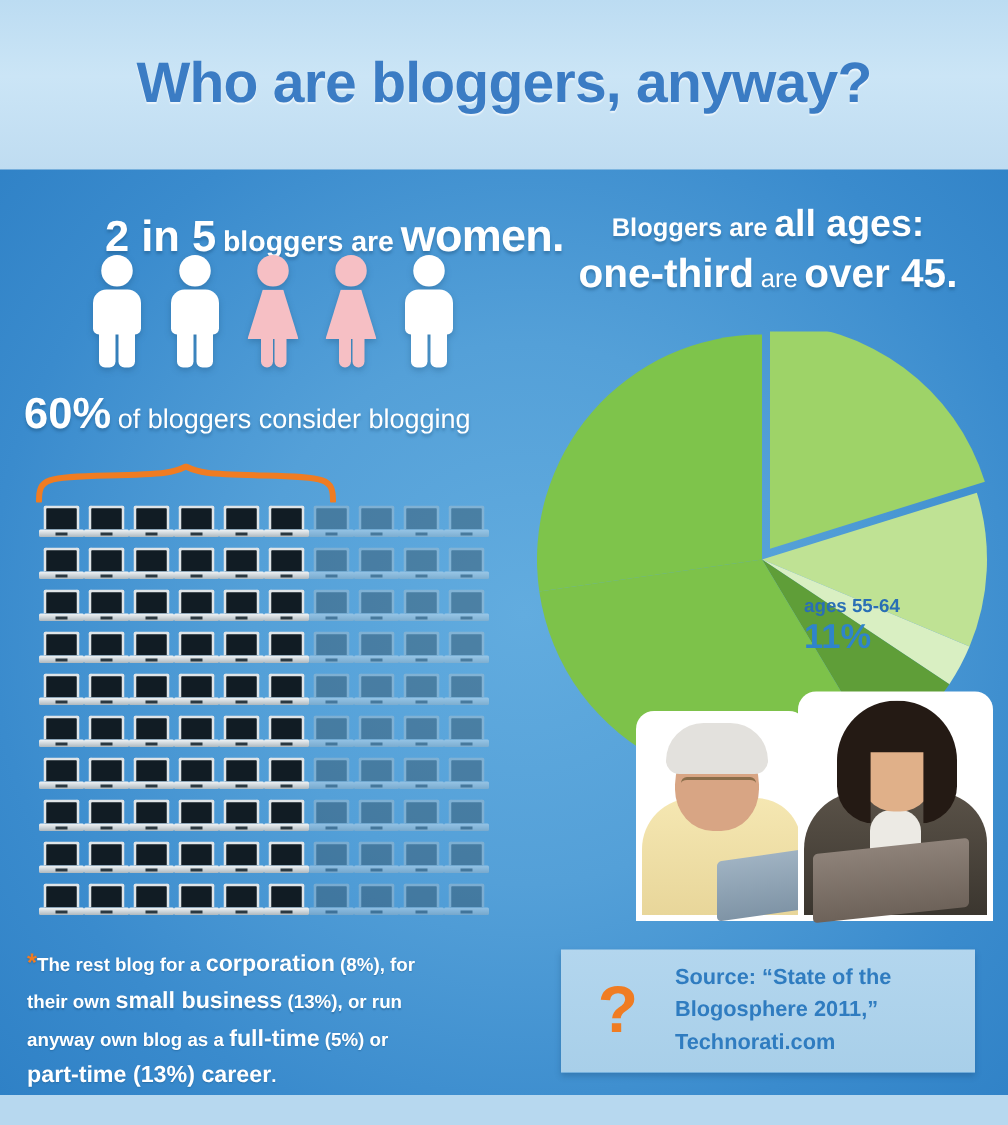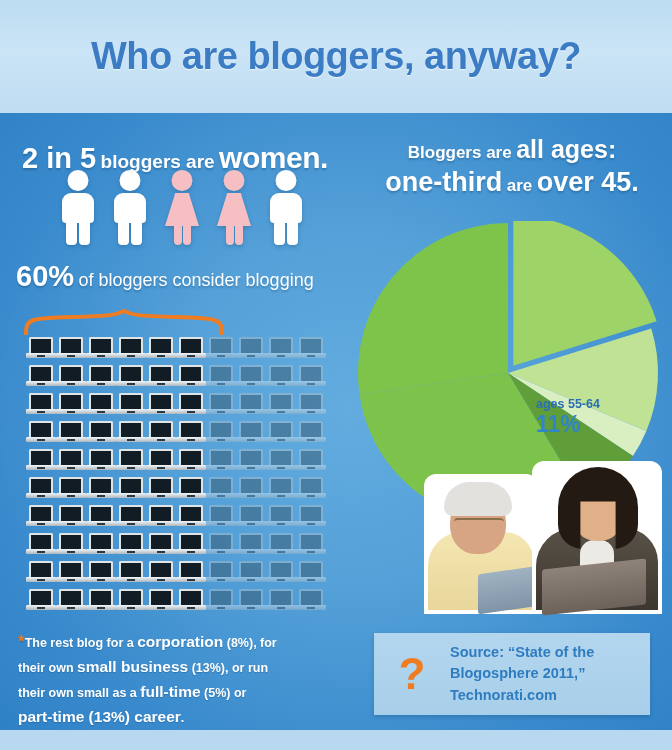--- a/index.html
+++ b/index.html
@@ -40,21 +40,21 @@
 
   
   #left-col { position: absolute; left: 0; top: 0; width: 352px; height: 617px; }
 
   .hl-line { color: #ffffff; text-shadow: 0 2px 2px rgba(20,70,110,.35); }
 
   #women-line {
     position: absolute; left: 22px; top: 28px; width: 320px;
     white-space: nowrap;
   }
-  #women-line .big   { font-size: 29px; font-weight: bold; }
+  #women-line .big   { font-size: 29px; font-weight: bold; margin-left: 48px; }
   #women-line .small { font-size: 19px; font-weight: bold; }
   #women-line .huge  { font-size: 30px; font-weight: bold; letter-spacing:-.5px;}
 
   
   #people-row {
     position: absolute; left: 58px; top: 57px;
     display: flex; gap: 12px; align-items: flex-end;
   }
   .person { position: relative; width: 40px; height: 75px;
             filter: drop-shadow(0 2px 2px rgba(20,70,110,.3)); }
@@ -137,21 +137,21 @@
   #right-col { position: absolute; left: 352px; top: 0; width: 320px; height: 497px; }
   #ages-line-1 {
     position: absolute; left: 0; top: 22px; width: 320px; text-align: center; white-space: nowrap;
   }
   #ages-line-1 .small { font-size: 17px; font-weight: bold; }
   #ages-line-1 .big   { font-size: 25px; font-weight: bold; }
   #ages-line-2 {
     position: absolute; left: 0; top: 54px; width: 320px; text-align: center; white-space: nowrap;
   }
   #ages-line-2 .big   { font-size: 27px; font-weight: bold; }
-  #ages-line-2 .small { font-size: 17px; font-weight: bold; }
+  #ages-line-2 .small { font-size: 17px; font-weight: normal; }
 
   #pie-wrap { position: absolute; left: -4px; top: 108px; width: 320px; height: 316px; }
   #pie-svg  { display: block; }
 
   .pie-lbl { position: absolute; white-space: nowrap; pointer-events: none; }
   .pie-lbl .nm  { font-weight: bold; display: block; }
   .pie-lbl .pc  { font-weight: bold; display: block; }
   .lbl-blue .nm { color: #2a6fb5; }
   .lbl-blue .pc { color: #2f84cb; }
   .lbl-white .nm, .lbl-white .pc { color: #ffffff; text-shadow: 0 1px 2px rgba(30,70,30,.35); }
@@ -808,21 +808,21 @@
           <div class="laptop dim">
             <div class="screen"></div>
             <div class="base"></div>
             <div class="pad"></div>
           </div>
         </div>
 
       <div id="footnote">
         <span class="star">*</span><span class="t">The rest blog for a </span><span class="b">corporation</span><span class="t"> (8%), for</span><br>
         <span class="t">their own </span><span class="b">small business</span><span class="t"> (13%), or run</span><br>
-        <span class="t">their  own  small  as  a </span><span class="b">full-time</span><span class="t">  (5%)  or</span><br>
+        <span class="t">anyway  own  blog  as  a </span><span class="b">full-time</span><span class="t">  (5%)  or</span><br>
         <span class="b">part-time (13%) career</span><span class="t">.</span>
       </div>
     </div>
 
     <div id="right-col">
 
       <div id="ages-line-1" class="hl-line">
         <span class="small">Bloggers are</span>
         <span class="big">all ages:</span>
       </div>

